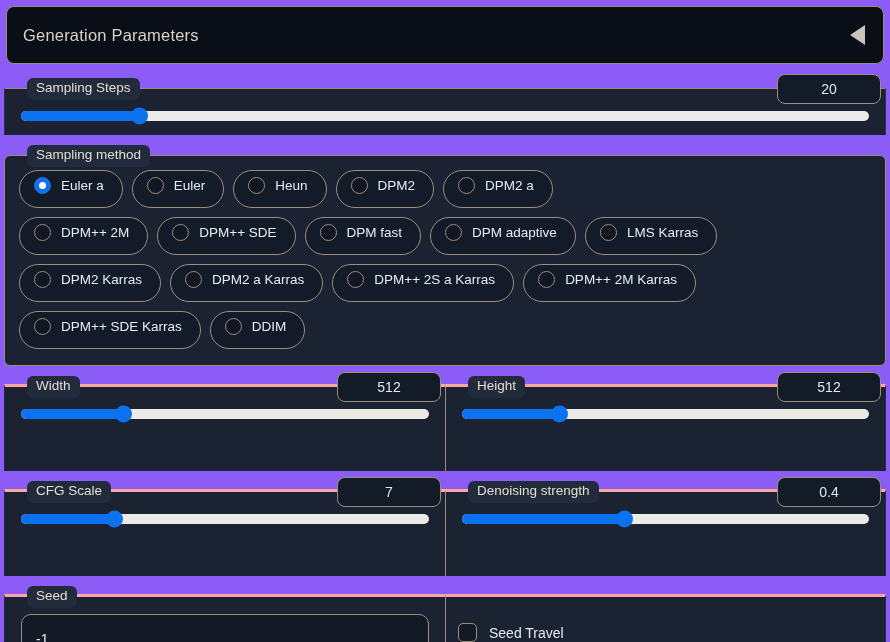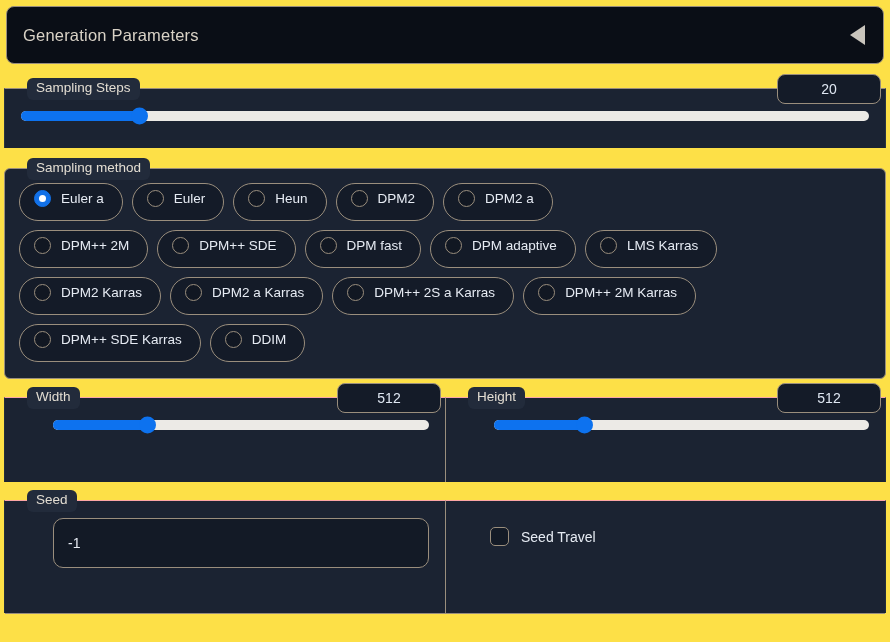--- a/index.html
+++ b/index.html
@@ -8,24 +8,25 @@
     width: 890px;
     height: 642px;
     background: #0b0f17;
     font-family: "Liberation Sans", sans-serif;
     overflow: hidden;
   }
 
   .app {
     width: 890px;
     height: 642px;
-    background: #fde047;
+    background: #8b5cf6;
     position: relative;
     display: flex;
     flex-direction: column;
+    justify-content: space-between;
   }
 
   
   .header {
     margin: 6px 6px 0 6px;
     height: 58px;
     background: #0a0e16;
     border: 1px solid #9a8e7d;
     border-radius: 8px;
     display: flex;
@@ -176,22 +177,21 @@
   
   .row2 {
     display: flex;
     margin: 0 4px;
     position: relative;
   }
   .row2 .half {
     position: relative;
     width: 50%;
     background: #1b2332;
-    border-top: 1px solid #fca5a5;
-    padding-left: 32px;
+    border-top: 3px solid #fca5a5;
   }
   .row2 .half.left { border-left: 1px solid #232c3c; }
   .row2 .half.right { border-left: 1px solid #9a8e7d; border-right: 1px solid #232c3c; }
 
   .row2.pad { margin-top: 18px; }
   .half-inner { height: 62px; }
 
   
   .seed-row { margin-top: 18px; }
   .seed-row .half-inner { height: 86px; }
@@ -343,20 +343,42 @@
       <div class="num-box">512</div>
       <div class="half-inner">
         <div class="slider">
           <div class="slider-fill" id="h-fill" style="width: 24%;"></div>
           <div class="slider-thumb" id="h-thumb" style="left: 24%;"></div>
         </div>
       </div>
     </div>
   </div>
 
+  <div class="row2 pad">
+    <div class="half left">
+      <div class="legend">CFG Scale</div>
+      <div class="num-box">7</div>
+      <div class="half-inner">
+        <div class="slider">
+          <div class="slider-fill" id="c-fill" style="width: 23%;"></div>
+          <div class="slider-thumb" id="c-thumb" style="left: 23%;"></div>
+        </div>
+      </div>
+    </div>
+    <div class="half right">
+      <div class="legend">Denoising strength</div>
+      <div class="num-box">0.4</div>
+      <div class="half-inner">
+        <div class="slider">
+          <div class="slider-fill" id="d-fill" style="width: 40%;"></div>
+          <div class="slider-thumb" id="d-thumb" style="left: 40%;"></div>
+        </div>
+      </div>
+    </div>
+  </div>
 
   <div class="row2 seed-row">
     <div class="half left">
       <div class="legend">Seed</div>
       <div class="half-inner">
         <div class="seed-input">-1</div>
       </div>
     </div>
     <div class="half right">
       <div class="half-inner">

